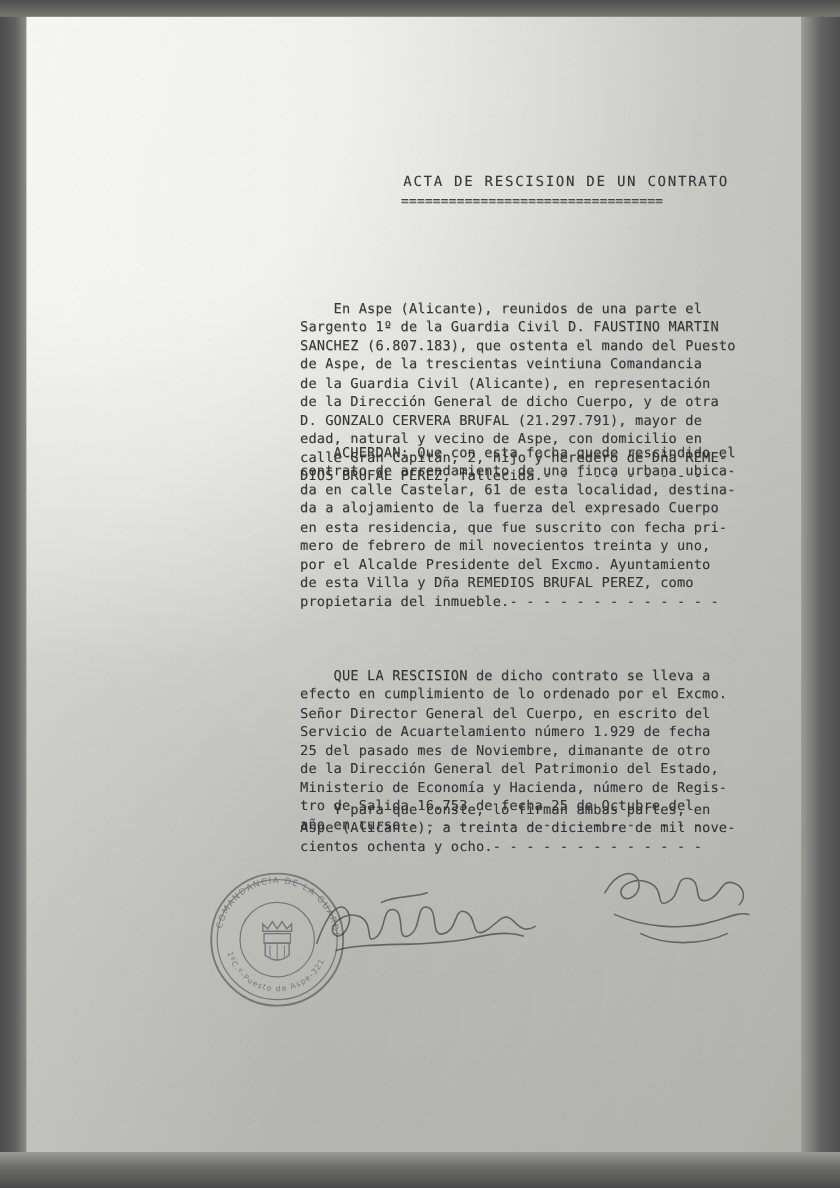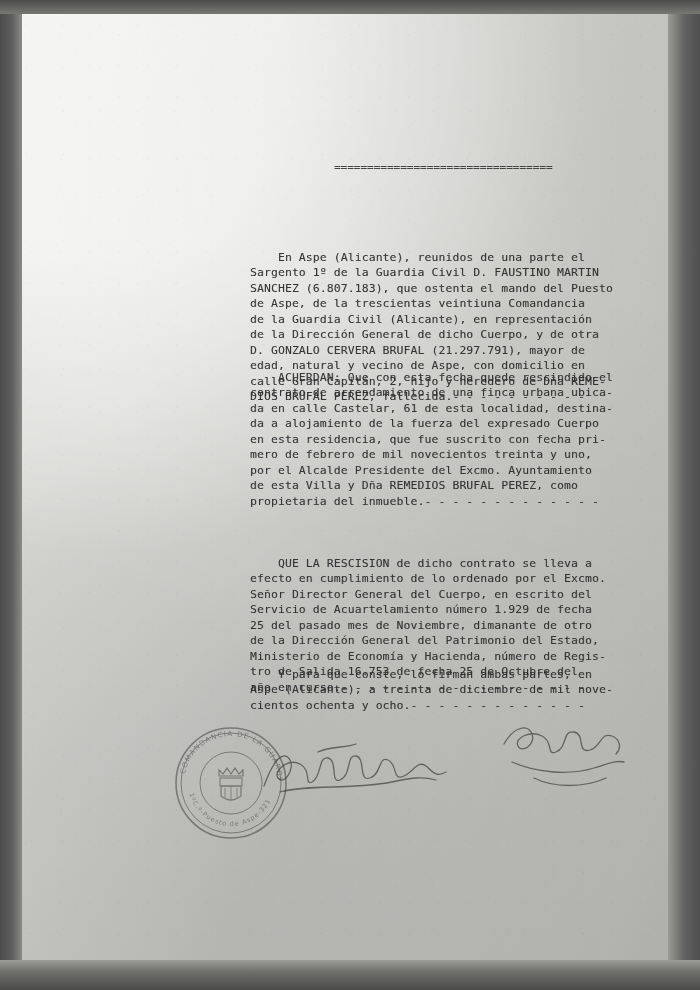--- a/index.html
+++ b/index.html
@@ -152,20 +152,21 @@
     background-size: 37px 43px, 53px 61px, 29px 31px, 67px 71px;
   }
 </style>
 </head>
 <body>
 
 <div id="scan">
 
   <div id="paper">
 
+    <div class="typed" id="doc-title">ACTA DE RESCISION DE UN CONTRATO</div>
 
     <div class="typed" id="title-rule">=================================</div>
 
     <div class="para" id="para-1">    En Aspe (Alicante), reunidos de una parte el
 Sargento 1º de la Guardia Civil D. FAUSTINO MARTIN
 SANCHEZ (6.807.183), que ostenta el mando del Puesto
 de Aspe, de la trescientas veintiuna Comandancia
 de la Guardia Civil (Alicante), en representación
 de la Dirección General de dicho Cuerpo, y de otra
 D. GONZALO CERVERA BRUFAL (21.297.791), mayor de

